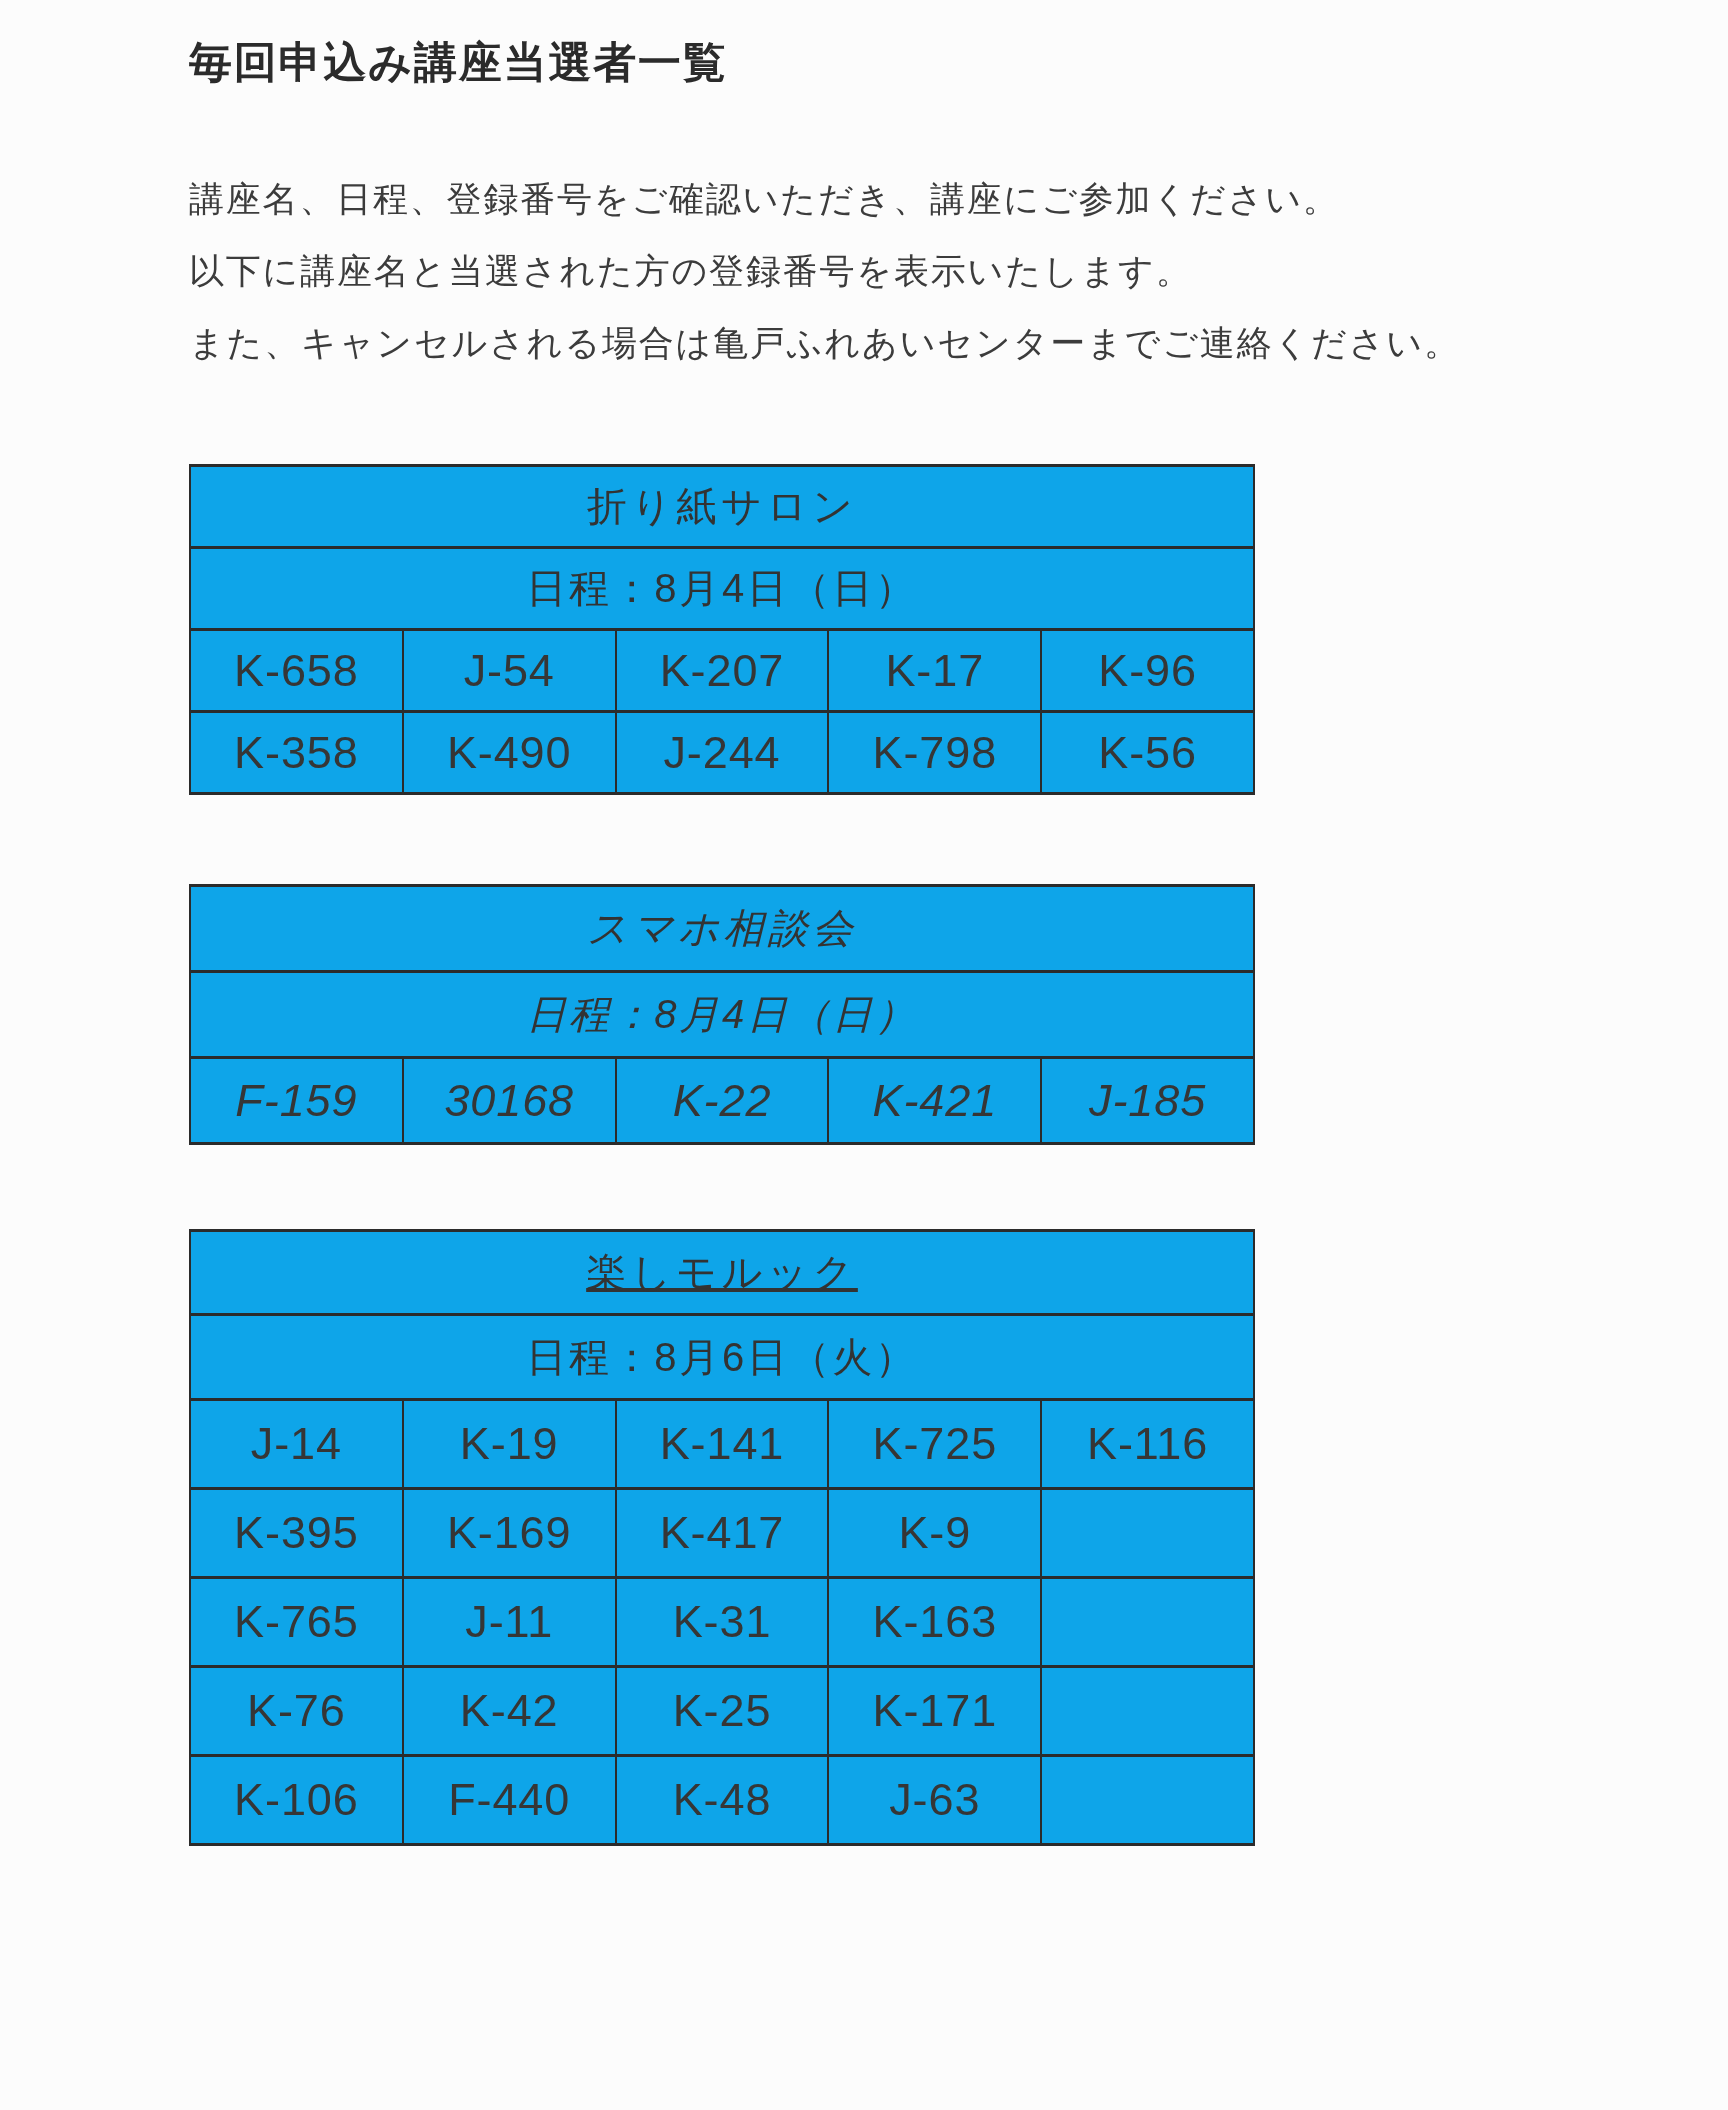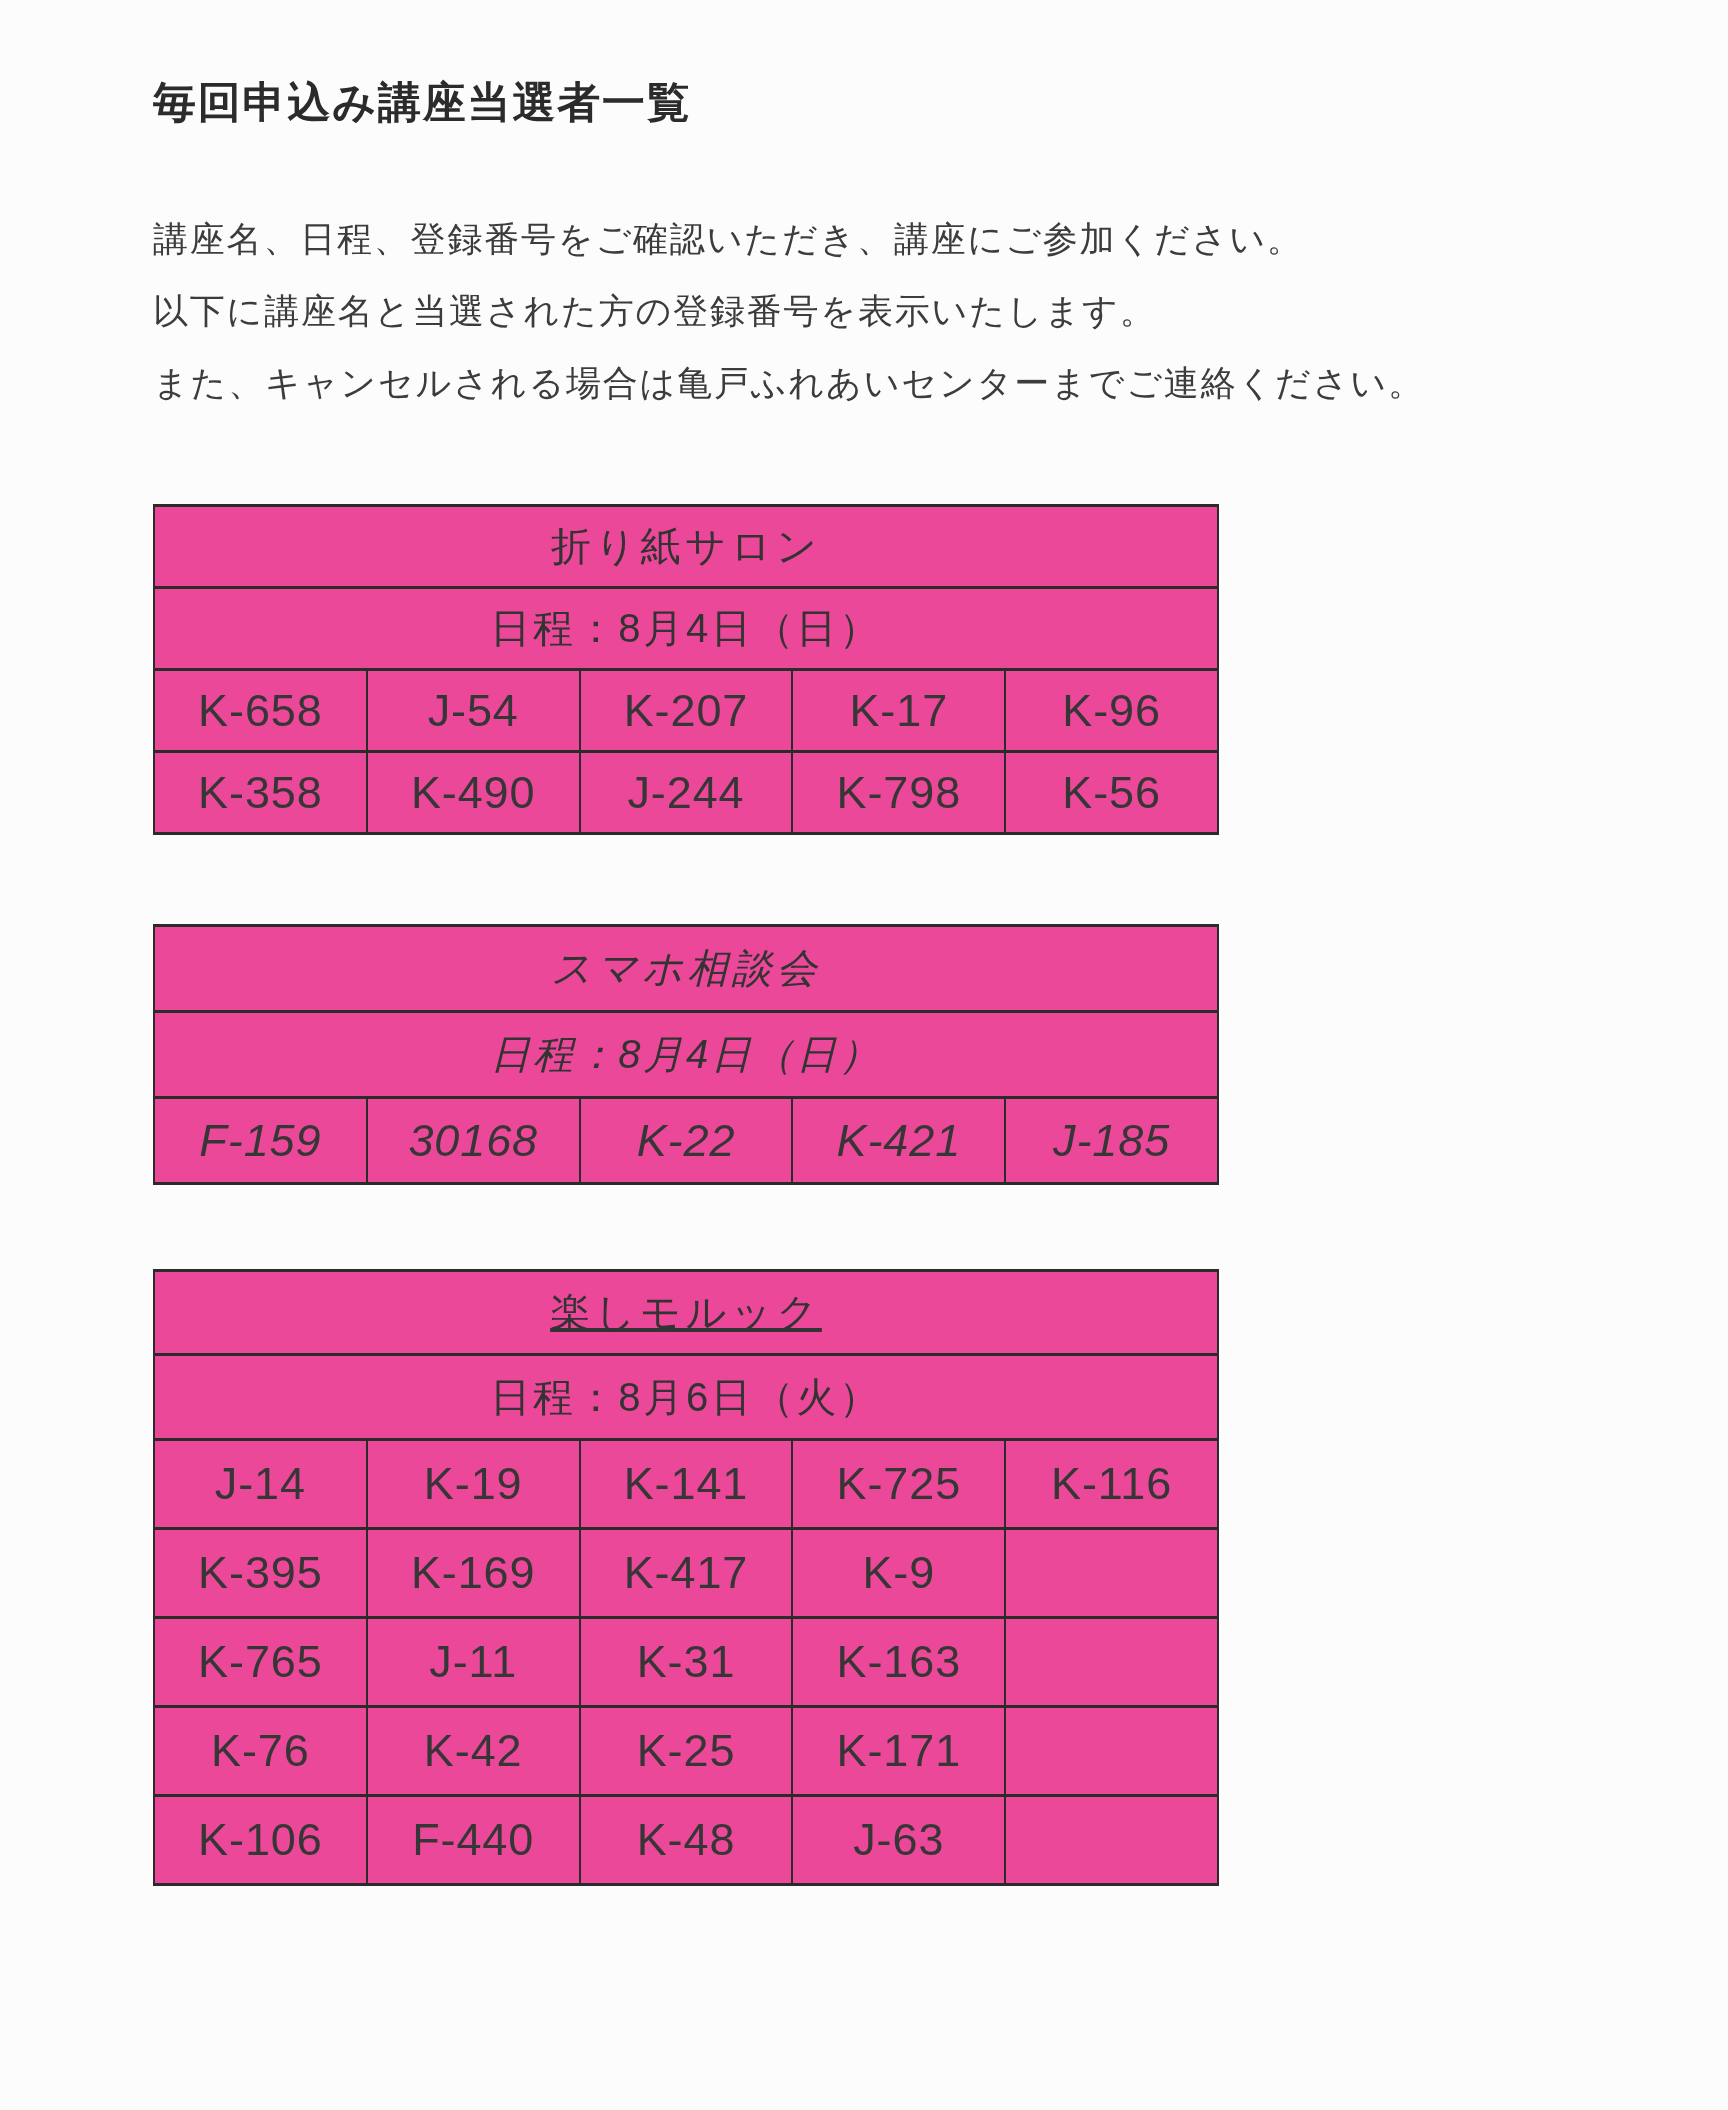--- a/index.html
+++ b/index.html
@@ -8,21 +8,22 @@
     height:2111px;
     background:#fcfcfc;
     color:#333;
     font-family:"Liberation Sans","DejaVu Sans",sans-serif;
     overflow:hidden;
   }
   .page{
     box-sizing:border-box;
     width:1396px;
     height:2111px;
-    padding:79px 153px 0 153px;
+    padding:39px 153px 0 153px;
+    margin-left:36px;
   }
   .doc-title{
     margin:0;
     font-size:43px;
     line-height:47px;
     font-weight:bold;
     letter-spacing:1.8px;
     color:#2b2b2b;
   }
   .intro{
@@ -30,21 +31,21 @@
     font-size:35px;
     line-height:72px;
     letter-spacing:1.8px;
     color:#3c3c3c;
   }
   .intro div{white-space:nowrap;}
   table.course-table{
     width:1066px;
     table-layout:fixed;
     border-collapse:collapse;
-    background:#ec4899;
+    background:#0ea5e9;
   }
   table.course-table td{
     border:2.7px solid #2b2b2b;
     border-top-width:3.6px;
     border-bottom-width:3.6px;
     text-align:center;
     vertical-align:middle;
     padding:0;
     color:#363636;
   }

